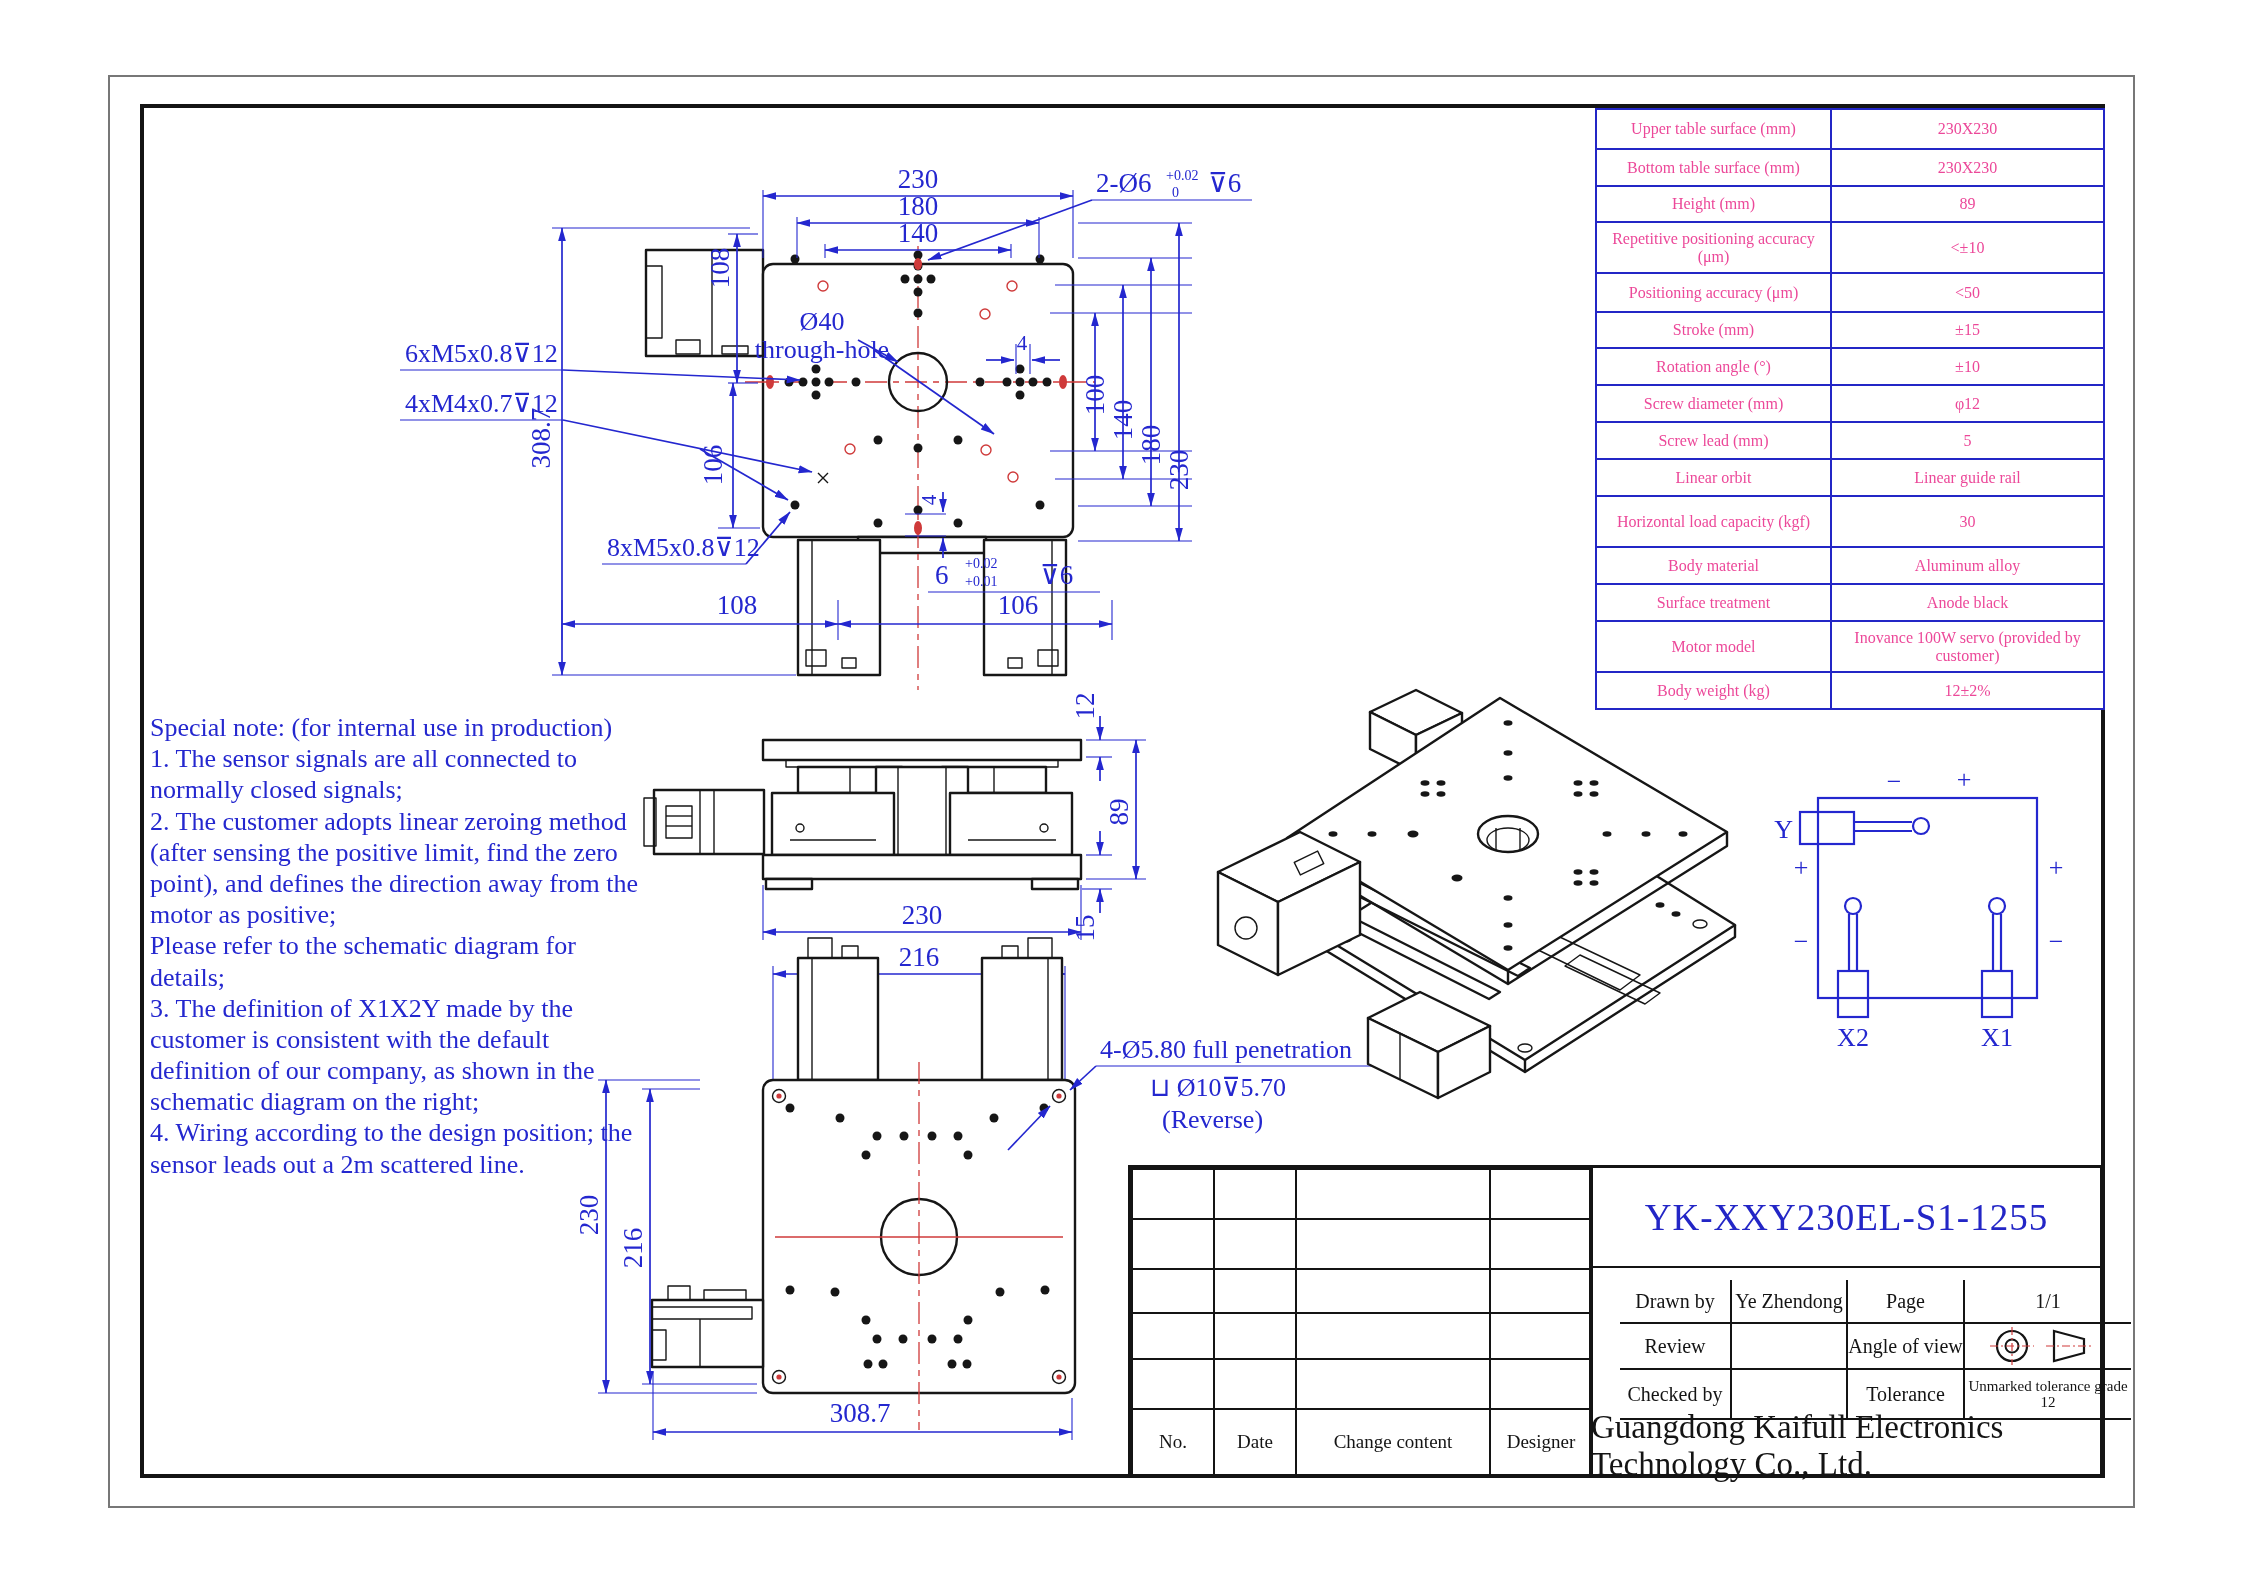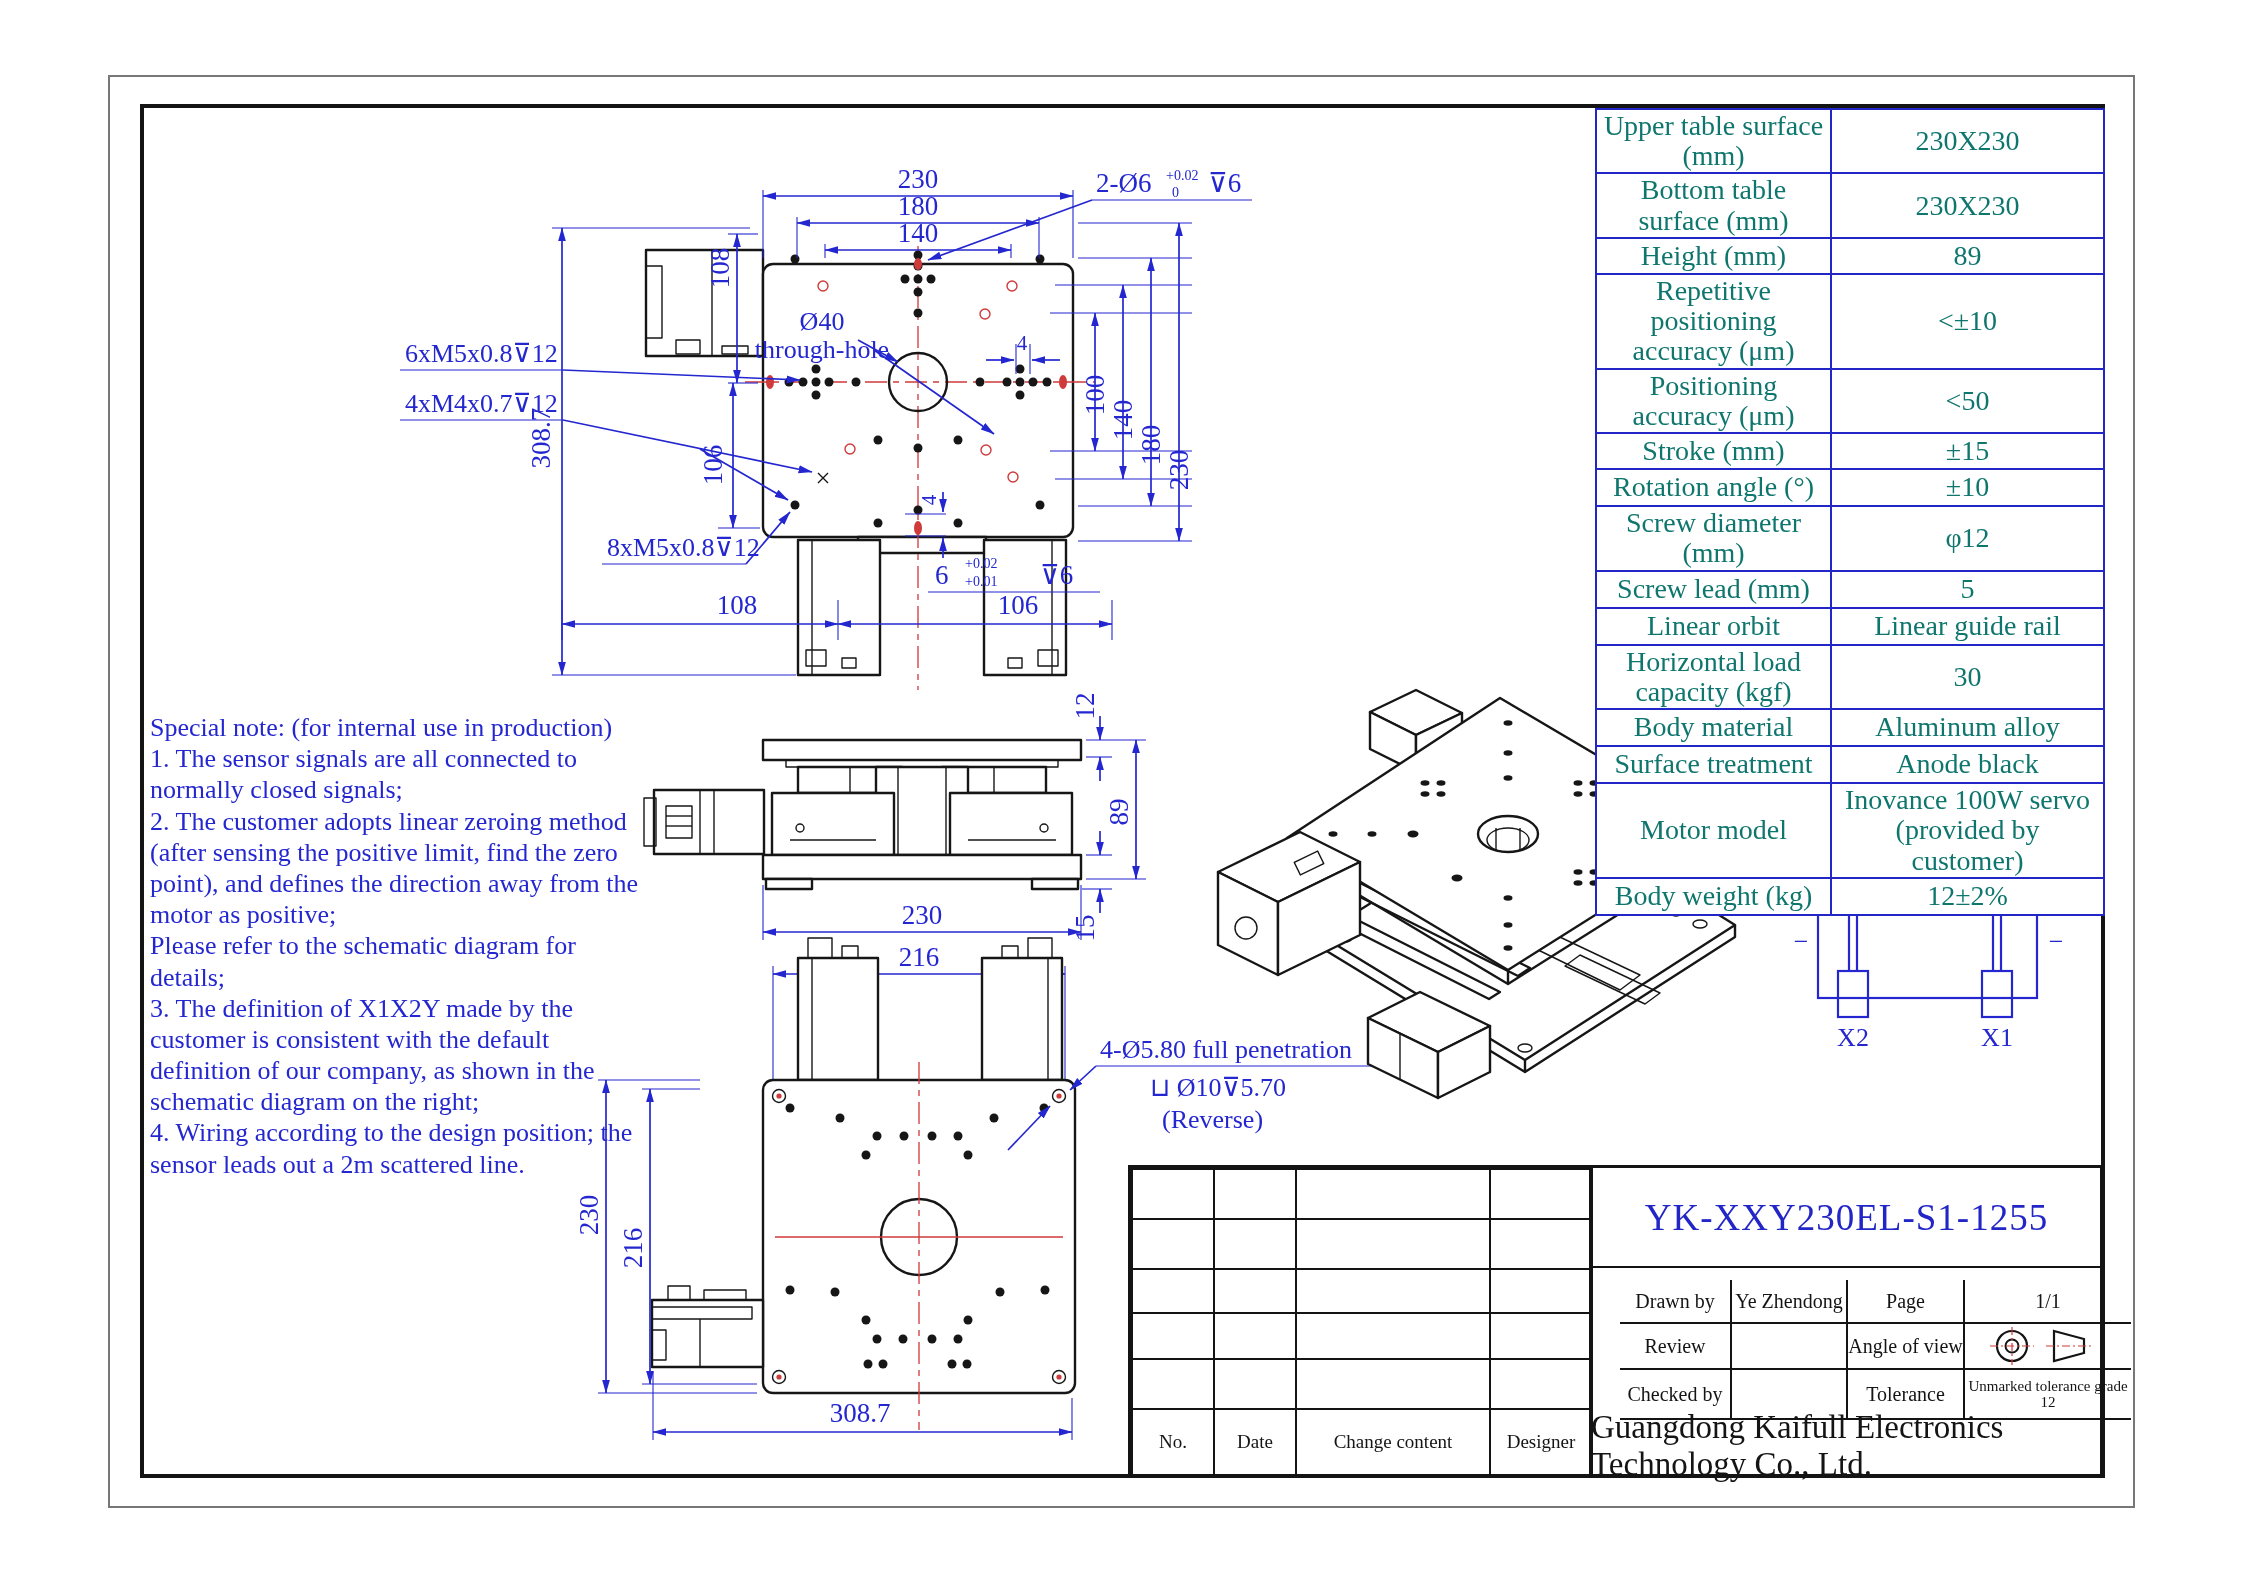--- a/index.html
+++ b/index.html
@@ -22,22 +22,22 @@
   .rd{stroke:#cf3a3a;stroke-width:1.3;fill:none;stroke-dasharray:22 6 6 6;}
   .rf{fill:#cf3a3a;stroke:none;}
   .b {stroke:#2427cf;stroke-width:2.2;fill:none;}
   text.t {font:26px "Liberation Serif",serif;fill:#2427cf;}
   text.ts{font:21px "Liberation Serif",serif;fill:#2427cf;}
   text.tt{font:14px "Liberation Serif",serif;fill:#2427cf;}
   text.tb{font:27px "Liberation Serif",serif;fill:#2427cf;}
 
   
   table.spec{position:absolute;left:1595px;top:108px;border-collapse:collapse;background:#fff;}
-  table.spec td{border:2.4px solid #2326c6;color:#0f766e;text-align:center;vertical-align:middle;
-                font-size:28px;line-height:1.08;padding:1px 5px;box-sizing:border-box;}
+  table.spec td{border:2.4px solid #2326c6;color:#ec4899;text-align:center;vertical-align:middle;
+                font-size:16px;line-height:1.08;padding:1px 5px;box-sizing:border-box;}
   table.spec td.l{width:235px;}
   table.spec td.v{width:273px;}
 
   
   .note{position:absolute;left:150px;top:712px;width:492px;color:#2427cf;
         font-size:26px;line-height:1.2;}
 
   
   .tblock{position:absolute;left:1128px;top:1165px;width:975px;height:312px;
           border:3px solid #141414;box-sizing:border-box;color:#141414;}
@@ -502,21 +502,21 @@
           <td class="v">30</td>
         </tr>
       <tr style="height:37px">
           <td class="l">Body material</td>
           <td class="v">Aluminum alloy</td>
         </tr>
       <tr style="height:37px">
           <td class="l">Surface treatment</td>
           <td class="v">Anode black</td>
         </tr>
-      <tr style="height:41px">
+      <tr style="height:51px">
           <td class="l">Motor model</td>
           <td class="v">Inovance 100W servo (provided by customer)</td>
         </tr>
       <tr style="height:37px">
           <td class="l">Body weight (kg)</td>
           <td class="v">12±2%</td>
         </tr>
     </tbody>
   </table>
 

